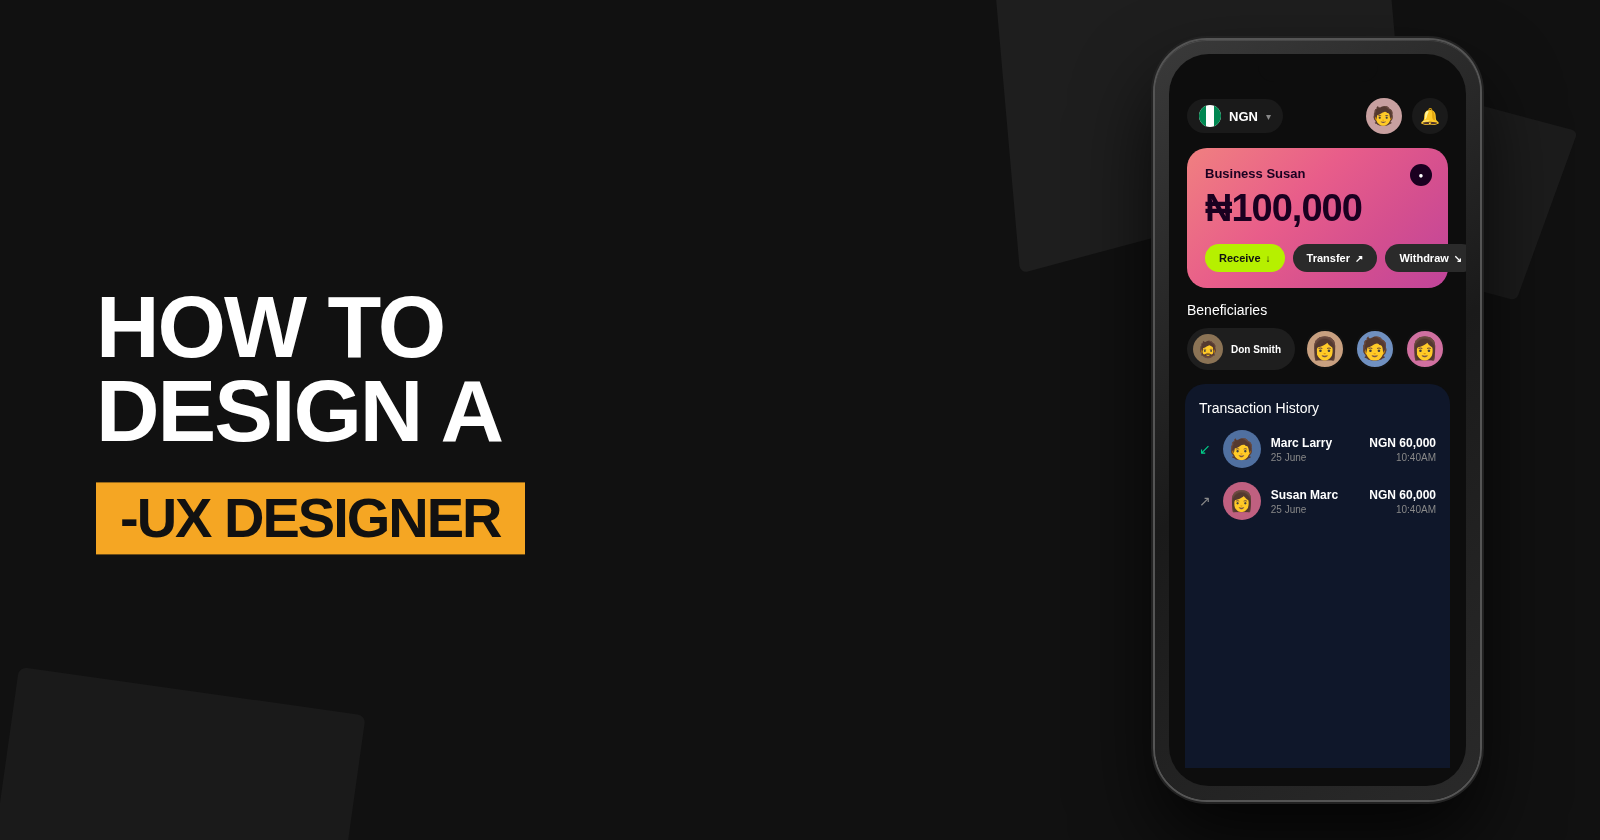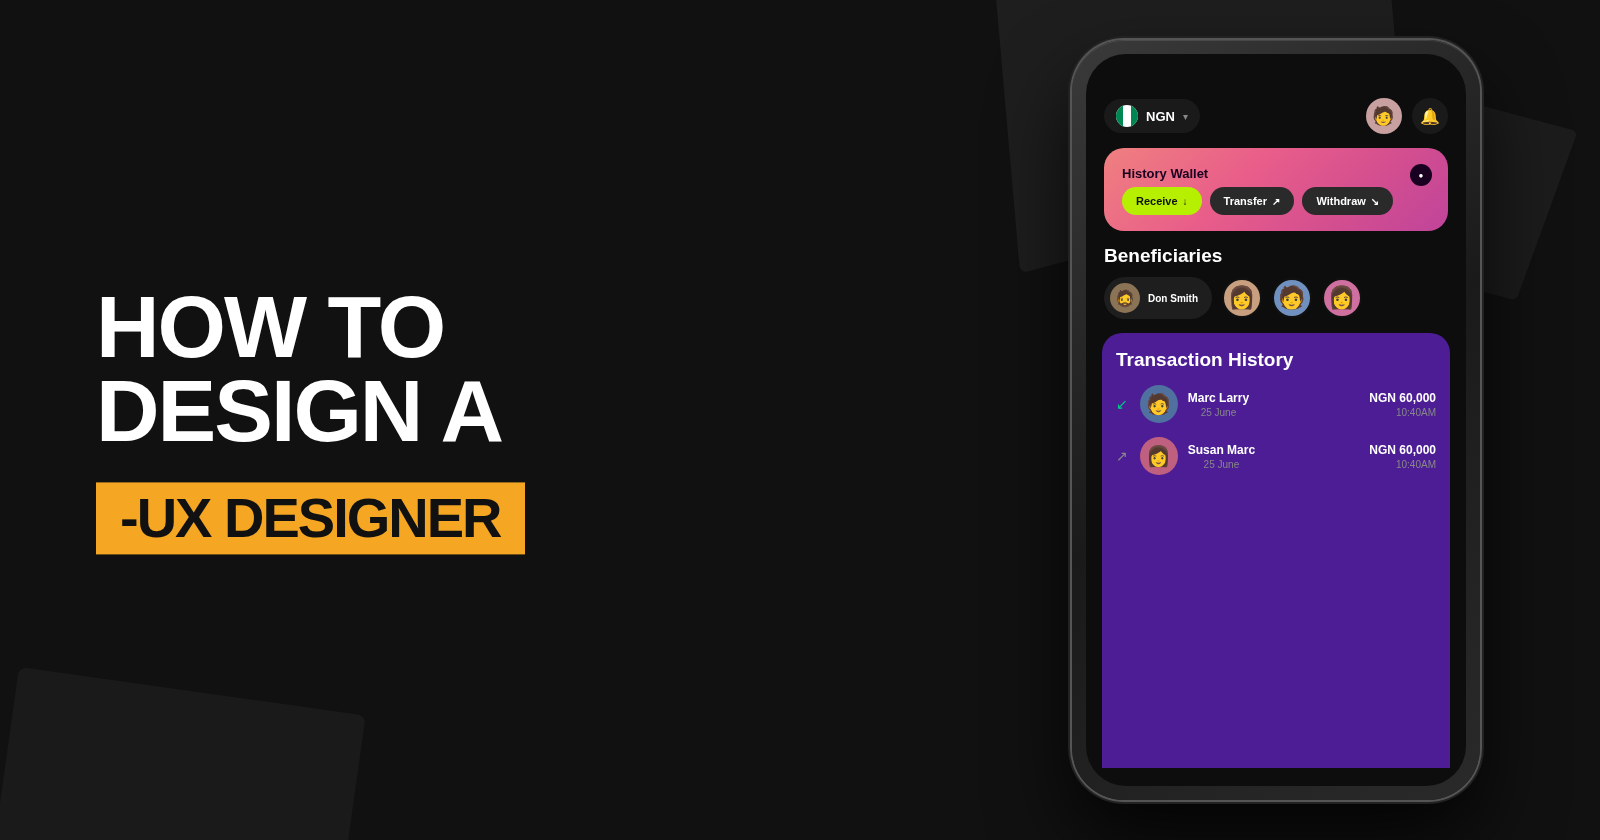--- a/index.html
+++ b/index.html
@@ -88,21 +88,21 @@
       letter-spacing: -2px;
       line-height: 1;
     }
 
     
     .phone-container {
       position: absolute;
       right: 120px;
       top: 50%;
       transform: translateY(-50%);
-      width: 408px;
+      width: 325px;
       height: 760px;
     }
 
     .phone-shell {
       position: absolute;
       inset: 0;
       background: linear-gradient(145deg, #3a3a3a 0%, #1a1a1a 50%, #2a2a2a 100%);
       border-radius: 52px;
       box-shadow:
         0 0 0 2px #555,
@@ -314,22 +314,22 @@
       color: #fff;
       align-items: center;
     }
 
     .btn-icon {
       font-size: 10px;
     }
 
     
     .section-title {
-      font-size: 19px;
-      font-weight: 700;
+      font-size: 14px;
+      font-weight: 400;
       color: #ffffff;
       font-family: Arial, sans-serif;
     }
 
     .beneficiaries-row {
       display: flex;
       gap: 10px;
       align-items: center;
       flex-wrap: nowrap;
     }
@@ -366,21 +366,21 @@
       width: 40px;
       height: 40px;
       border-radius: 50%;
       overflow: hidden;
       flex-shrink: 0;
       border: 2px solid #111;
     }
 
     
     .transactions-section {
-      background: #4c1d95;
+      background: #0f172a;
       border-radius: 20px 20px 0 0;
       padding: 16px 14px;
       flex: 1;
       margin: 0 -2px;
     }
 
     .transaction-item {
       display: flex;
       align-items: center;
       justify-content: space-between;
@@ -413,21 +413,20 @@
       font-weight: 700;
       color: #ffffff;
       font-family: Arial, sans-serif;
     }
 
     .tx-date {
       font-size: 10px;
       color: #888;
       font-family: Arial, sans-serif;
       margin-top: 2px;
-      text-align: center;
     }
 
     .tx-right {
       text-align: right;
     }
 
     .tx-amount {
       font-size: 12px;
       font-weight: 700;
       color: #ffffff;
@@ -496,22 +495,23 @@
             <div class="avatar-circle">
               <div class="avatar-face">🧑</div>
             </div>
             <div class="bell-btn">
               <span>🔔</span>
             </div>
           </div>
         </div>
 
         <div class="wallet-card">
-          <div class="wallet-label">History Wallet</div>
+          <div class="wallet-label">Business Susan</div>
           <div class="wallet-eye-icon">●</div>
+          <div class="wallet-amount">₦100,000</div>
           <div class="wallet-actions">
             <button class="wallet-btn btn-receive">
               <span>Receive</span>
               <span class="btn-icon">↓</span>
             </button>
             <button class="wallet-btn btn-transfer">
               <span>Transfer</span>
               <span class="btn-icon">↗</span>
             </button>
             <button class="wallet-btn btn-withdraw">

